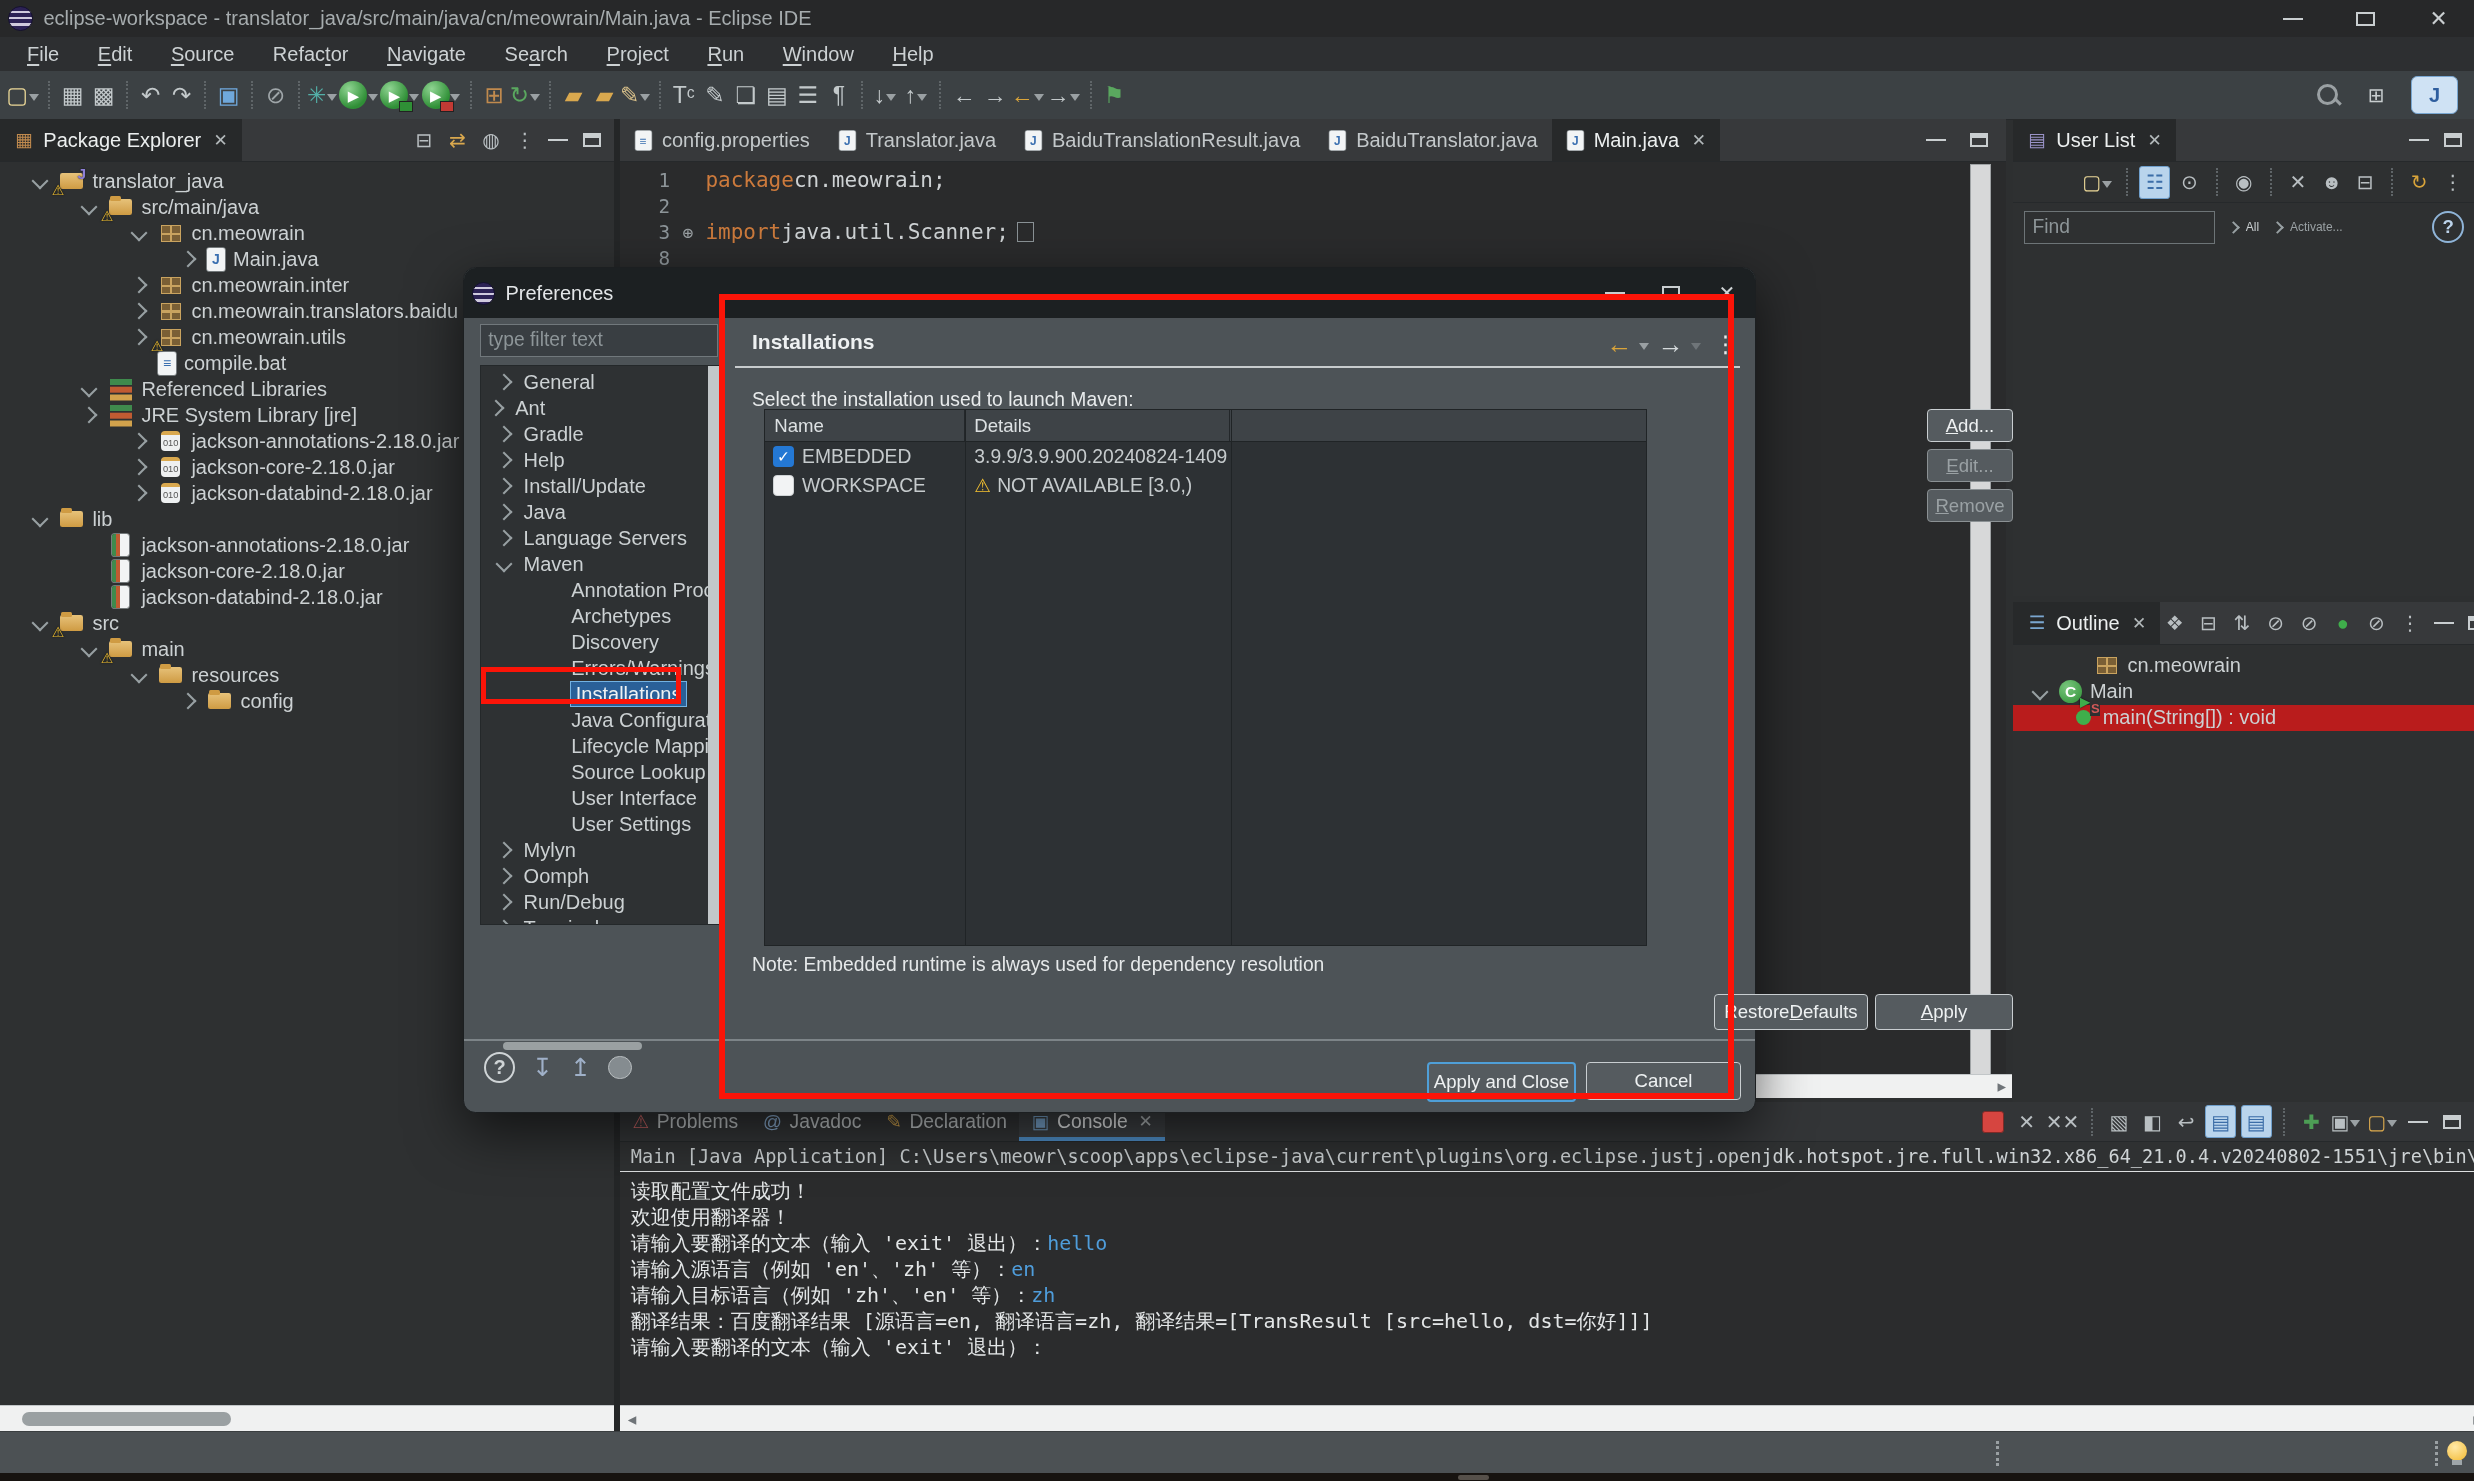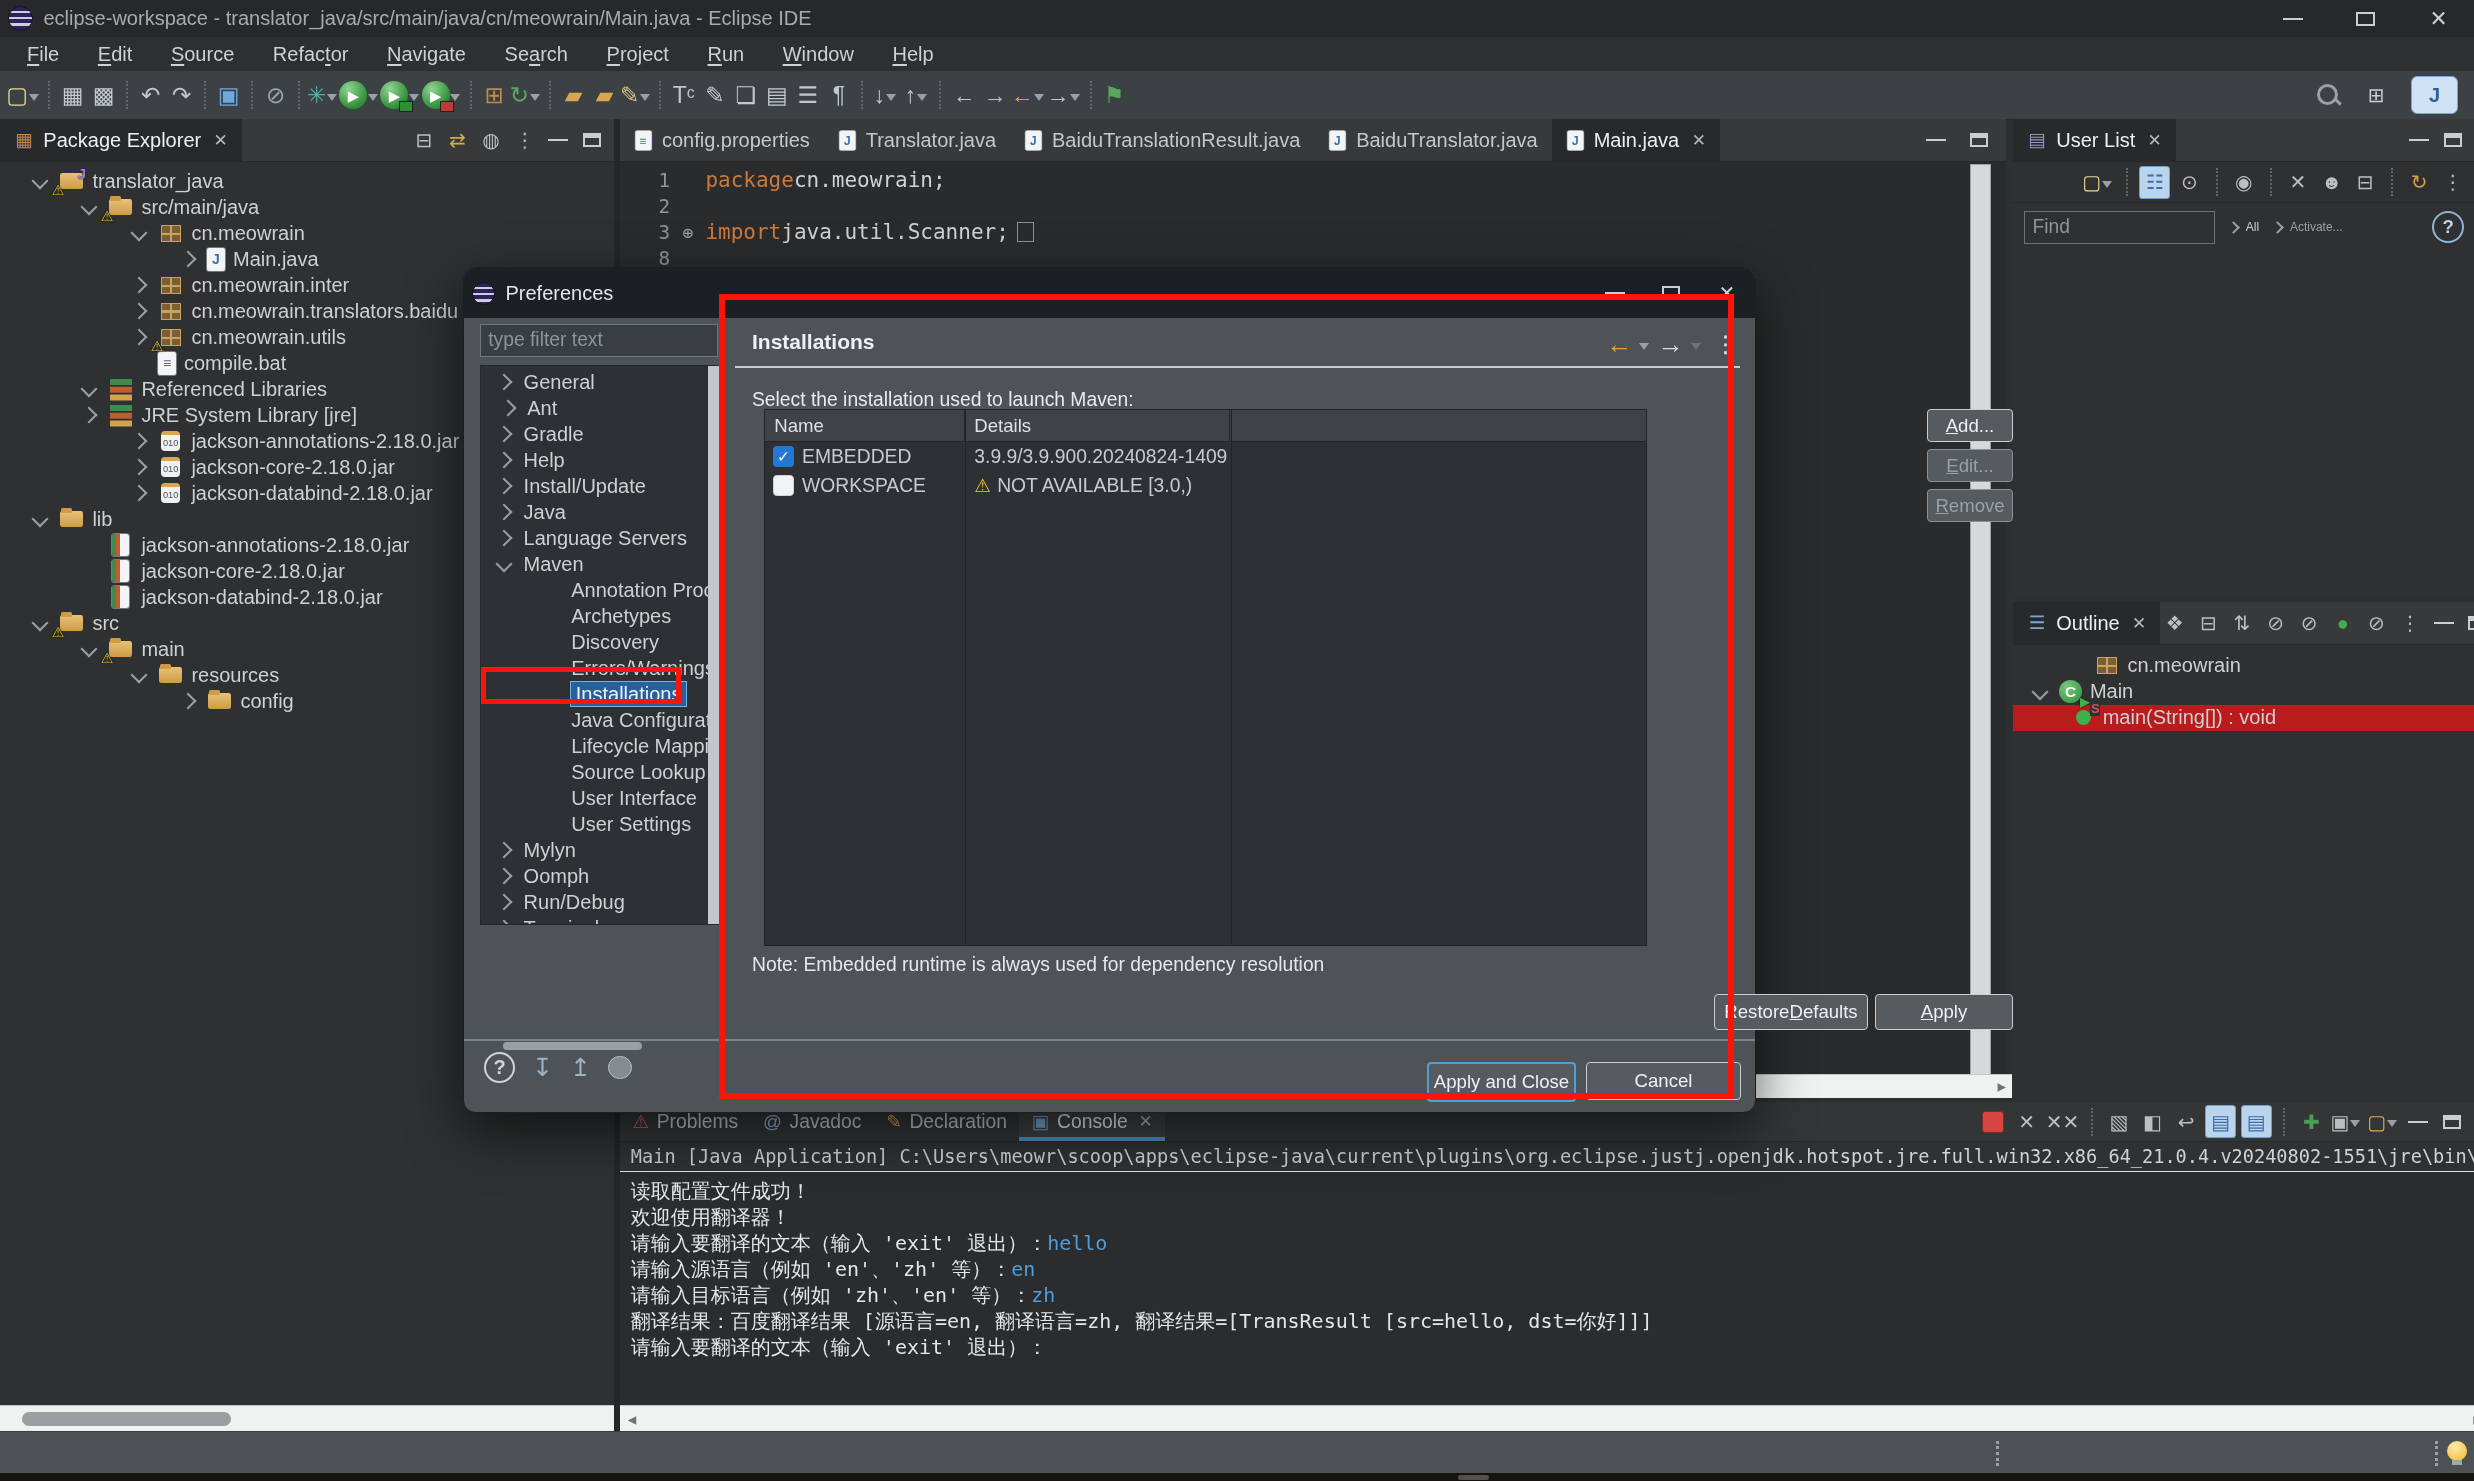--- a/index.html
+++ b/index.html
@@ -797,21 +797,21 @@
     </div>
     <input class="dlg-filter" placeholder="type filter text" style="">
     <div class="dlg-tree" id="dlg-tree">
       <div class="dlg-vsb"></div>
     <div class="trow" style="padding-left: 12.4px;">
           <span class="arrbox">
             <span class="chev col"></span>
           </span>
           <span>General</span>
         </div>
-        <div class="trow" style="padding-left: 16px;">
+        <div class="trow" style="padding-left: 4px;">
           <span class="arrbox">
             <span class="chev col"></span>
           </span>
           <span>Ant</span>
         </div>
         <div class="trow" style="padding-left: 12.4px;">
           <span class="arrbox">
             <span class="chev col"></span>
           </span>
           <span>Gradle</span>

